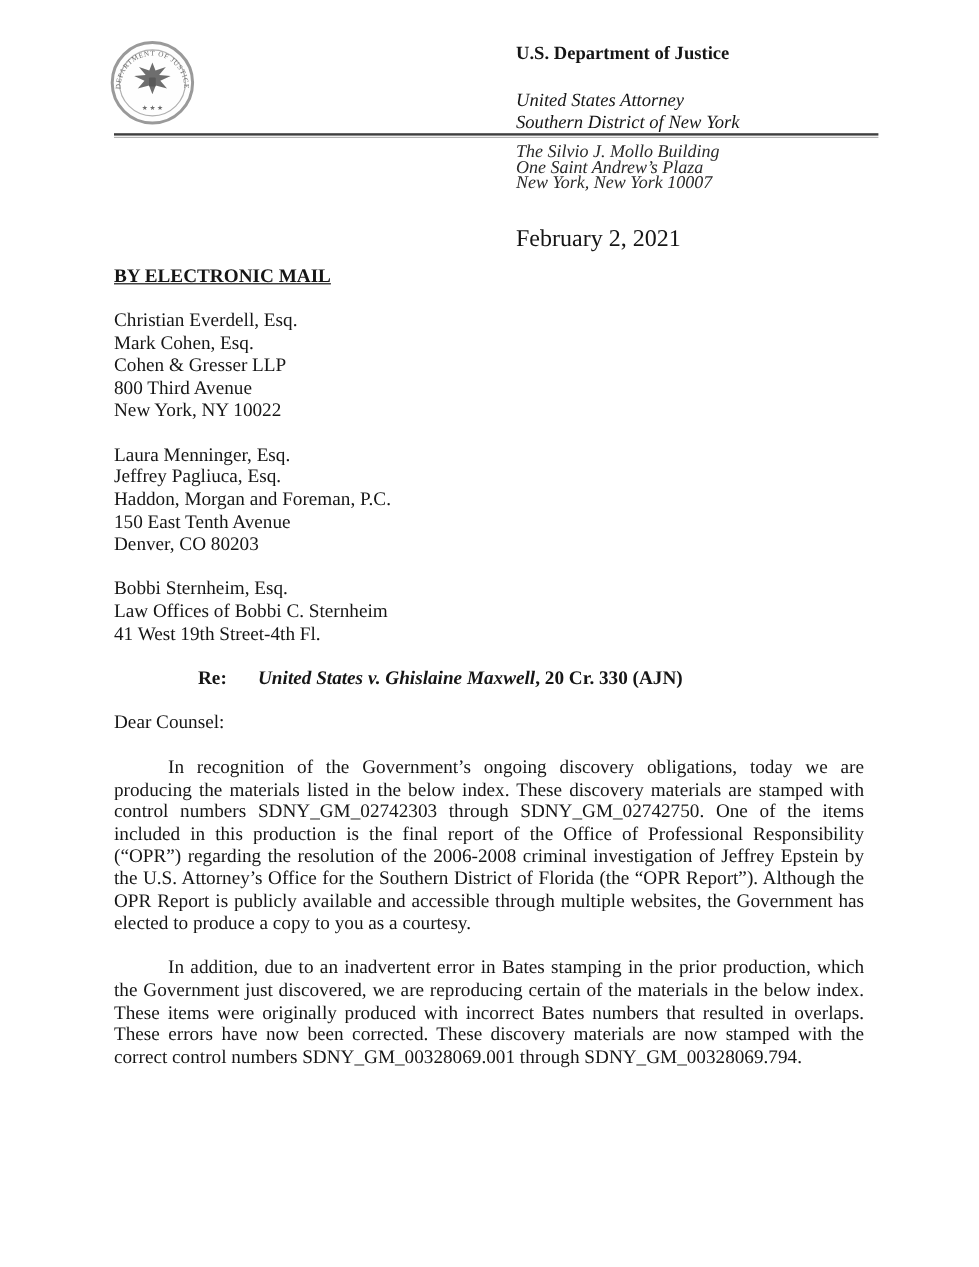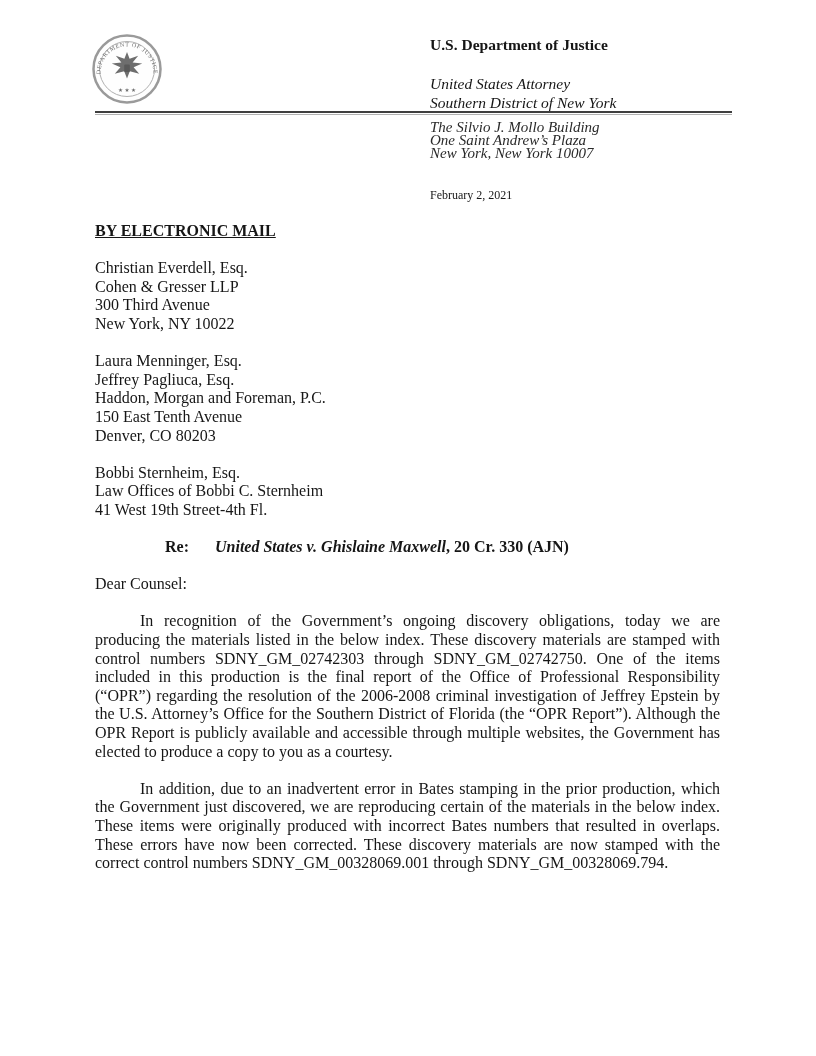--- a/index.html
+++ b/index.html
@@ -56,21 +56,21 @@
     top: 121px;
     font-style: italic;
     font-size: 15px;
     line-height: 13.2px;
     color: #2a2a2a;
   }
   .date {
     position: absolute;
     left: 430px;
     top: 188px;
-    font-size: 12px;
+    font-size: 20px;
   }
   
   .letter {
     position: absolute;
     left: 95px;
     top: 222px;
     width: 625px;
     font-size: 16px;
     line-height: 18.6px;
   }
@@ -140,22 +140,23 @@
   </div>
 
   <div class="date">February 2, 2021</div>
 
   <div class="letter">
 
     <div class="by-mail">BY ELECTRONIC MAIL</div>
 
     <div class="addr">
       <div>Christian Everdell, Esq.</div>
+      <div>Mark Cohen, Esq.</div>
       <div>Cohen &amp; Gresser LLP</div>
-      <div>300 Third Avenue</div>
+      <div>800 Third Avenue</div>
       <div>New York, NY 10022</div>
     </div>
 
     <div class="addr">
       <div>Laura Menninger, Esq.</div>
       <div>Jeffrey Pagliuca, Esq.</div>
       <div>Haddon, Morgan and Foreman, P.C.</div>
       <div>150 East Tenth Avenue</div>
       <div>Denver, CO 80203</div>
     </div>

